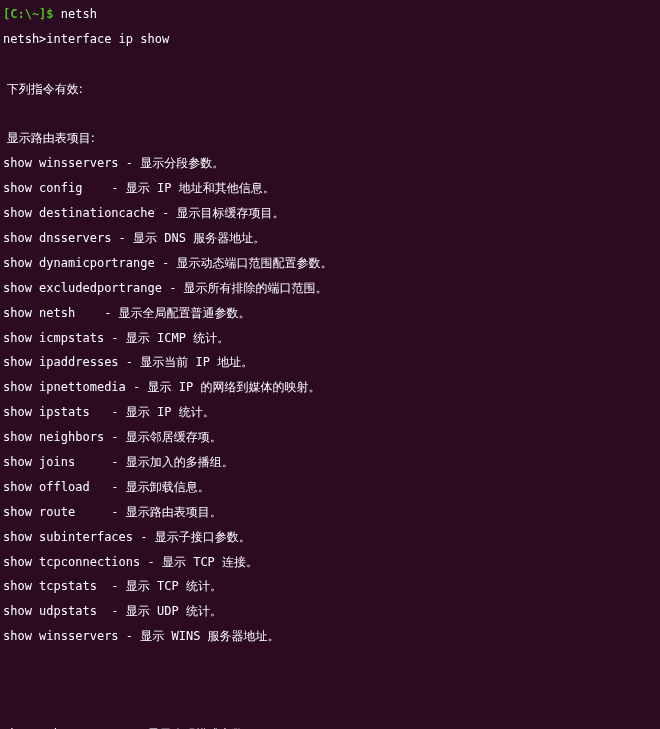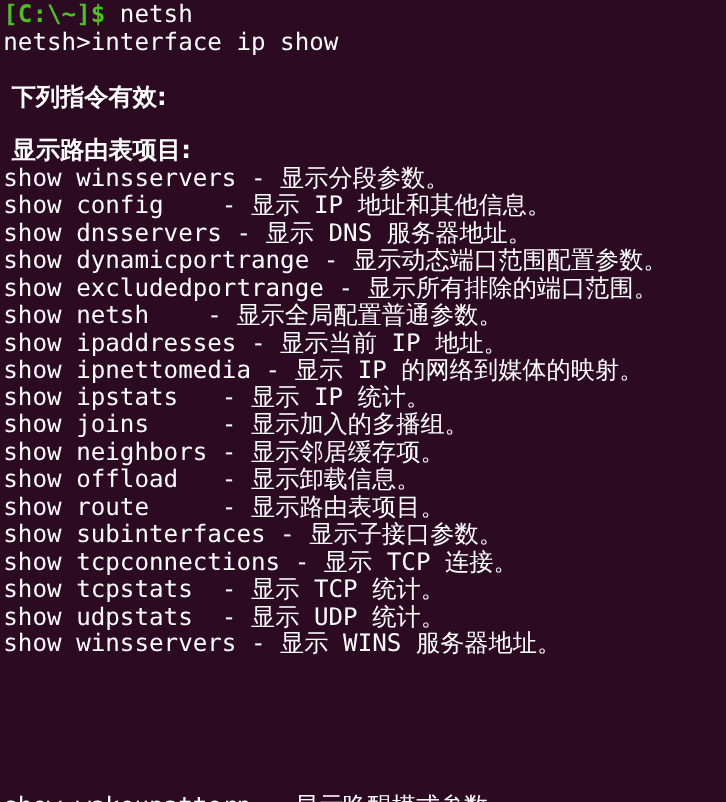--- a/index.html
+++ b/index.html
@@ -18,42 +18,42 @@
     width: 660px;
     height: 729px;
     background: #2b0a22;
     box-sizing: border-box;
     padding: 2px 0 0 0;
     overflow: hidden;
     position: relative;
   }
   .line {
     font-family: "DejaVu Sans Mono", "Liberation Mono", monospace;
-    font-size: 22px;
+    font-size: 12px;
     line-height: 24.9px;
     height: 24.9px;
     color: #ffffff;
     white-space: pre;
     padding-left: 3px;
     letter-spacing: 0px;
     font-weight: normal;
   }
   .line.blank {
     color: transparent;
   }
   .prompt-green {
     color: #4ec01c;
     font-weight: bold;
   }
   .cmd-white {
     color: #ffffff;
   }
   .cn {
     font-family: "DejaVu Sans", "Liberation Sans", sans-serif;
-    font-weight: bold;
+    font-weight: normal;
   }
   .clipped {
     position: absolute;
     left: 0;
     bottom: 0;
     width: 660px;
     height: 7px;
     overflow: hidden;
   }
   .clipped .line {
@@ -73,29 +73,31 @@
   <div class="line blank"> </div>
 
   <div class="line cn"> 下列指令有效:</div>
 
   <div class="line blank"> </div>
 
   <div class="line cn"> 显示路由表项目:</div>
 
   <div class="line">show winsservers - 显示分段参数。</div>
   <div class="line">show config    - 显示 IP 地址和其他信息。</div>
+  <div class="line">show destinationcache - 显示目标缓存项目。</div>
   <div class="line">show dnsservers - 显示 DNS 服务器地址。</div>
   <div class="line">show dynamicportrange - 显示动态端口范围配置参数。</div>
   <div class="line">show excludedportrange - 显示所有排除的端口范围。</div>
   <div class="line">show netsh    - 显示全局配置普通参数。</div>
+  <div class="line">show icmpstats - 显示 ICMP 统计。</div>
   <div class="line">show ipaddresses - 显示当前 IP 地址。</div>
   <div class="line">show ipnettomedia - 显示 IP 的网络到媒体的映射。</div>
   <div class="line">show ipstats   - 显示 IP 统计。</div>
+  <div class="line">show neighbors - 显示邻居缓存项。</div>
   <div class="line">show joins     - 显示加入的多播组。</div>
-  <div class="line">show neighbors - 显示邻居缓存项。</div>
   <div class="line">show offload   - 显示卸载信息。</div>
   <div class="line">show route     - 显示路由表项目。</div>
   <div class="line">show subinterfaces - 显示子接口参数。</div>
   <div class="line">show tcpconnections - 显示 TCP 连接。</div>
   <div class="line">show tcpstats  - 显示 TCP 统计。</div>
   <div class="line">show udpstats  - 显示 UDP 统计。</div>
   <div class="line">show winsservers - 显示 WINS 服务器地址。</div>
 
   <div class="clipped">
     <div class="line">show wakeupattern - 显示唤醒模式参数。</div>

